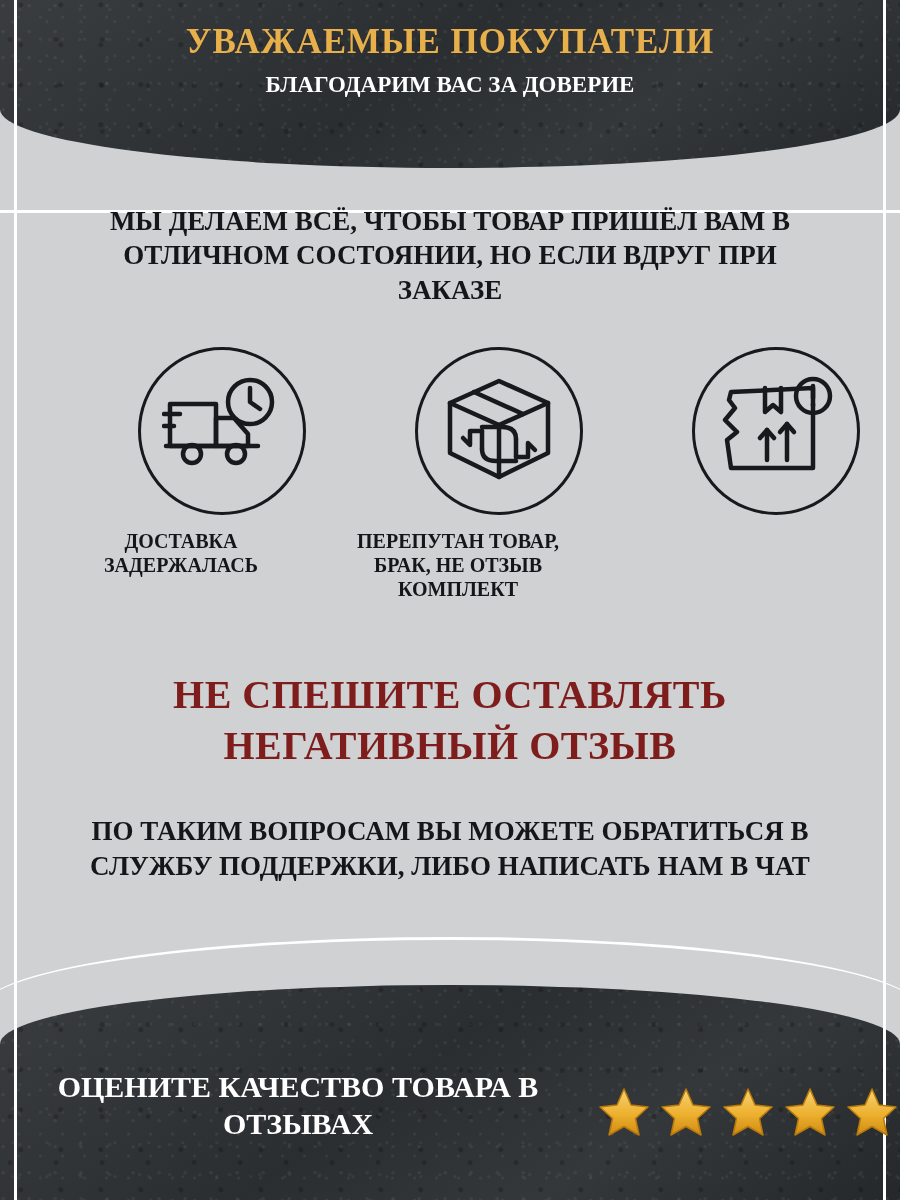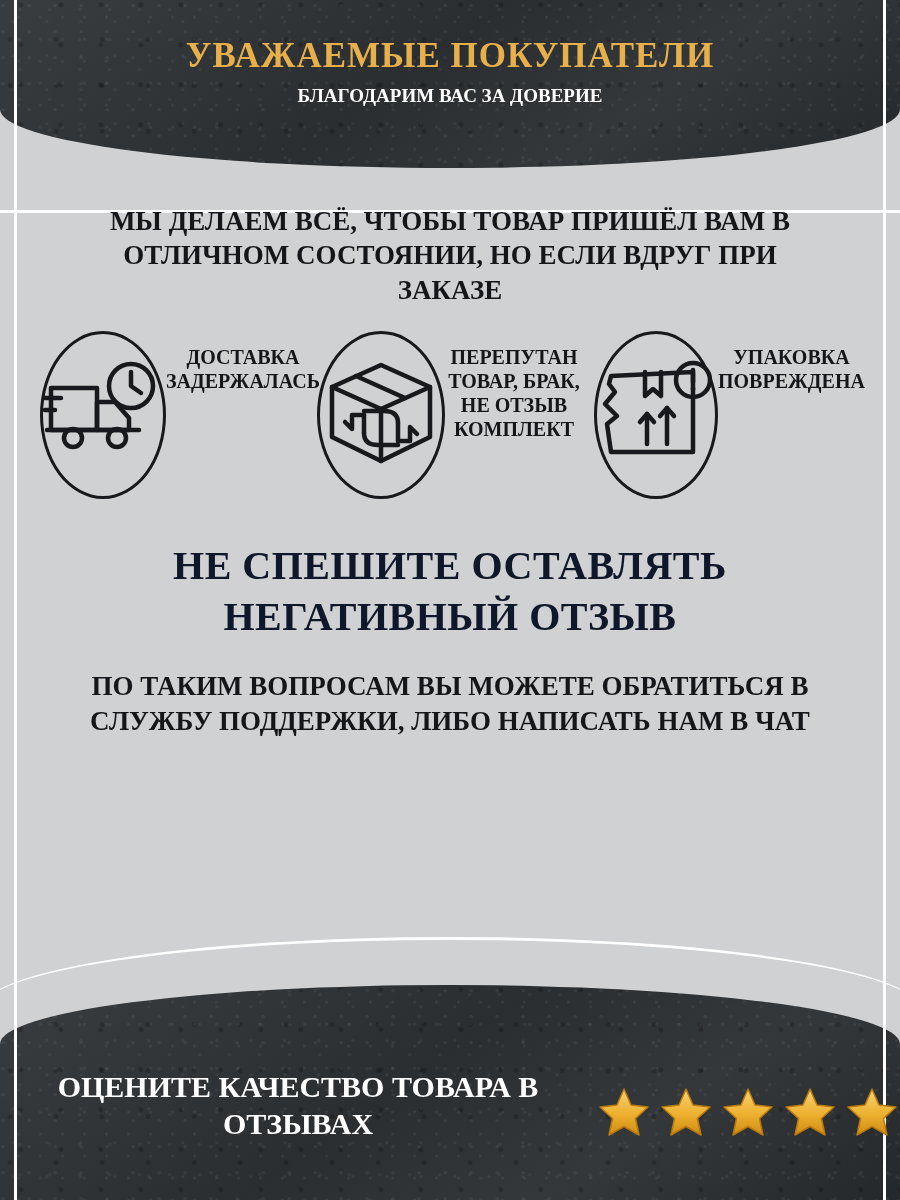--- a/index.html
+++ b/index.html
@@ -100,52 +100,53 @@
   .header {
     position: absolute;
     top: 0;
     left: 0;
     width: 900px;
     height: 168px;
     display: flex;
     flex-direction: column;
     align-items: center;
     justify-content: flex-start;
-    padding-top: 38px;
+    padding-top: 24px;
     box-sizing: border-box;
     z-index: 5;
   }
   .header-title {
     color: #e8b04b;
     font-size: 35px;
     font-weight: bold;
     letter-spacing: 1px;
     text-align: center;
     line-height: 1.05;
   }
   .header-sub {
     color: #ffffff;
-    font-size: 19px;
+    font-size: 23px;
     font-weight: bold;
     text-align: center;
     line-height: 1.18;
     margin-top: 10px;
     max-width: 520px;
   }
 
   
   .content {
     position: absolute;
     top: 168px;
     left: 0;
     width: 900px;
     z-index: 4;
     display: flex;
     flex-direction: column;
     align-items: center;
+    gap: 16px;
   }
   .intro {
     margin-top: 36px;
     width: 760px;
     text-align: center;
     color: #14161a;
     font-size: 27px;
     font-weight: bold;
     line-height: 1.27;
   }
@@ -154,22 +155,22 @@
   .icon-row {
     margin-top: 24px;
     width: 820px;
     display: flex;
     justify-content: space-between;
     align-items: flex-start;
   }
   .icon-col {
     width: 266px;
     display: flex;
-    flex-direction: row;
-    align-items: flex-start;
+    flex-direction: column;
+    align-items: flex-end;
   }
   .icon-circle {
     width: 168px;
     height: 168px;
     border-radius: 50%;
     border: 3px solid #17191c;
     display: flex;
     align-items: center;
     justify-content: center;
     box-sizing: border-box;
@@ -180,26 +181,26 @@
     text-align: center;
     font-size: 20px;
     font-weight: bold;
     color: #14161a;
     line-height: 1.2;
     max-width: 250px;
   }
 
   
   .headline {
-    margin-top: 41px;
+    margin-top: 52px;
     width: 740px;
     text-align: center;
     font-size: 40px;
     font-weight: bold;
-    color: #0f172a;
+    color: #7f1d1d;
     line-height: 1.28;
     letter-spacing: 0.5px;
   }
   .support {
     margin-top: 27px;
     width: 790px;
     text-align: center;
     font-size: 27px;
     font-weight: bold;
     color: #14161a;
@@ -323,21 +324,20 @@
               <path d="M43 64 L50 56 L57 64"></path>
               <path d="M70 86 V50"></path>
               <path d="M63 58 L70 50 L77 58"></path>
 
               <circle cx="96" cy="22" r="17"></circle>
               <path d="M96 12 v12"></path>
               <path d="M96 30 v1.5"></path>
             </svg>
           </span>
         </div>
-        <div class="icon-caption">УПАКОВКА ПОВРЕЖДЕНА</div>
       </div>
 
     </div>
 
     <div class="headline">НЕ СПЕШИТЕ ОСТАВЛЯТЬ НЕГАТИВНЫЙ ОТЗЫВ</div>
     <div class="support">ПО ТАКИМ ВОПРОСАМ ВЫ МОЖЕТЕ ОБРАТИТЬСЯ В СЛУЖБУ ПОДДЕРЖКИ, ЛИБО НАПИСАТЬ НАМ В ЧАТ</div>
 
   </div>
 
   <div class="footer">

